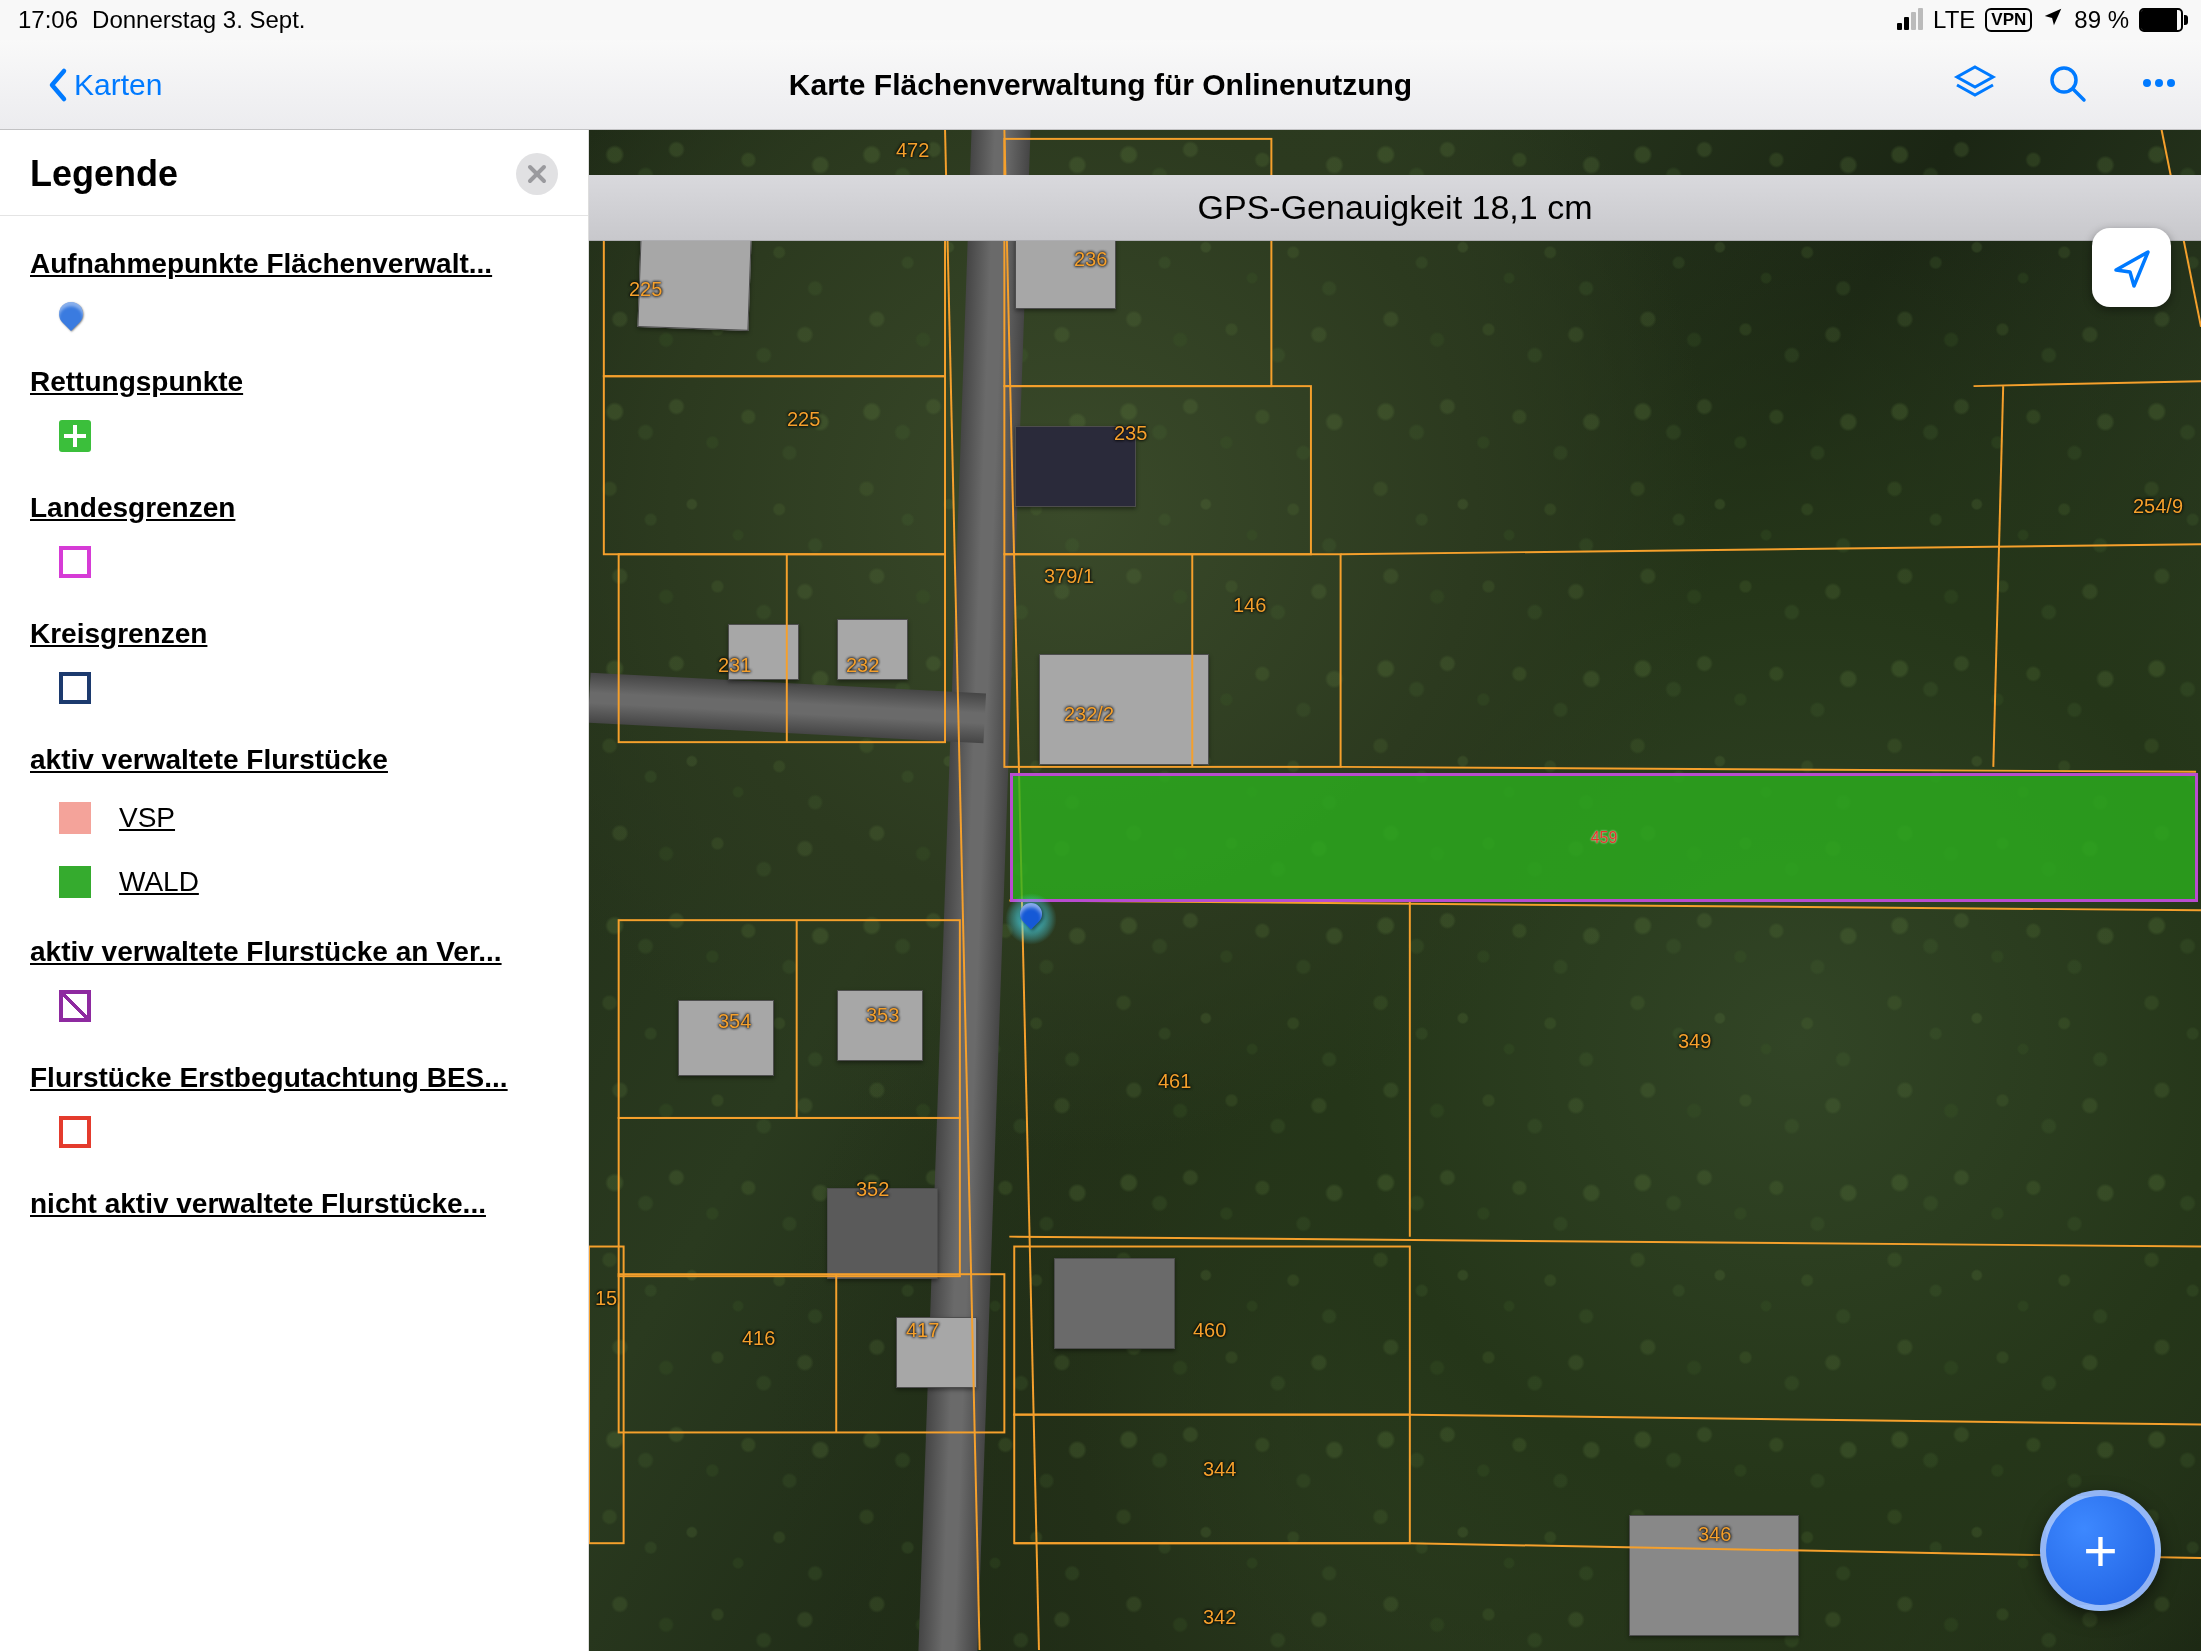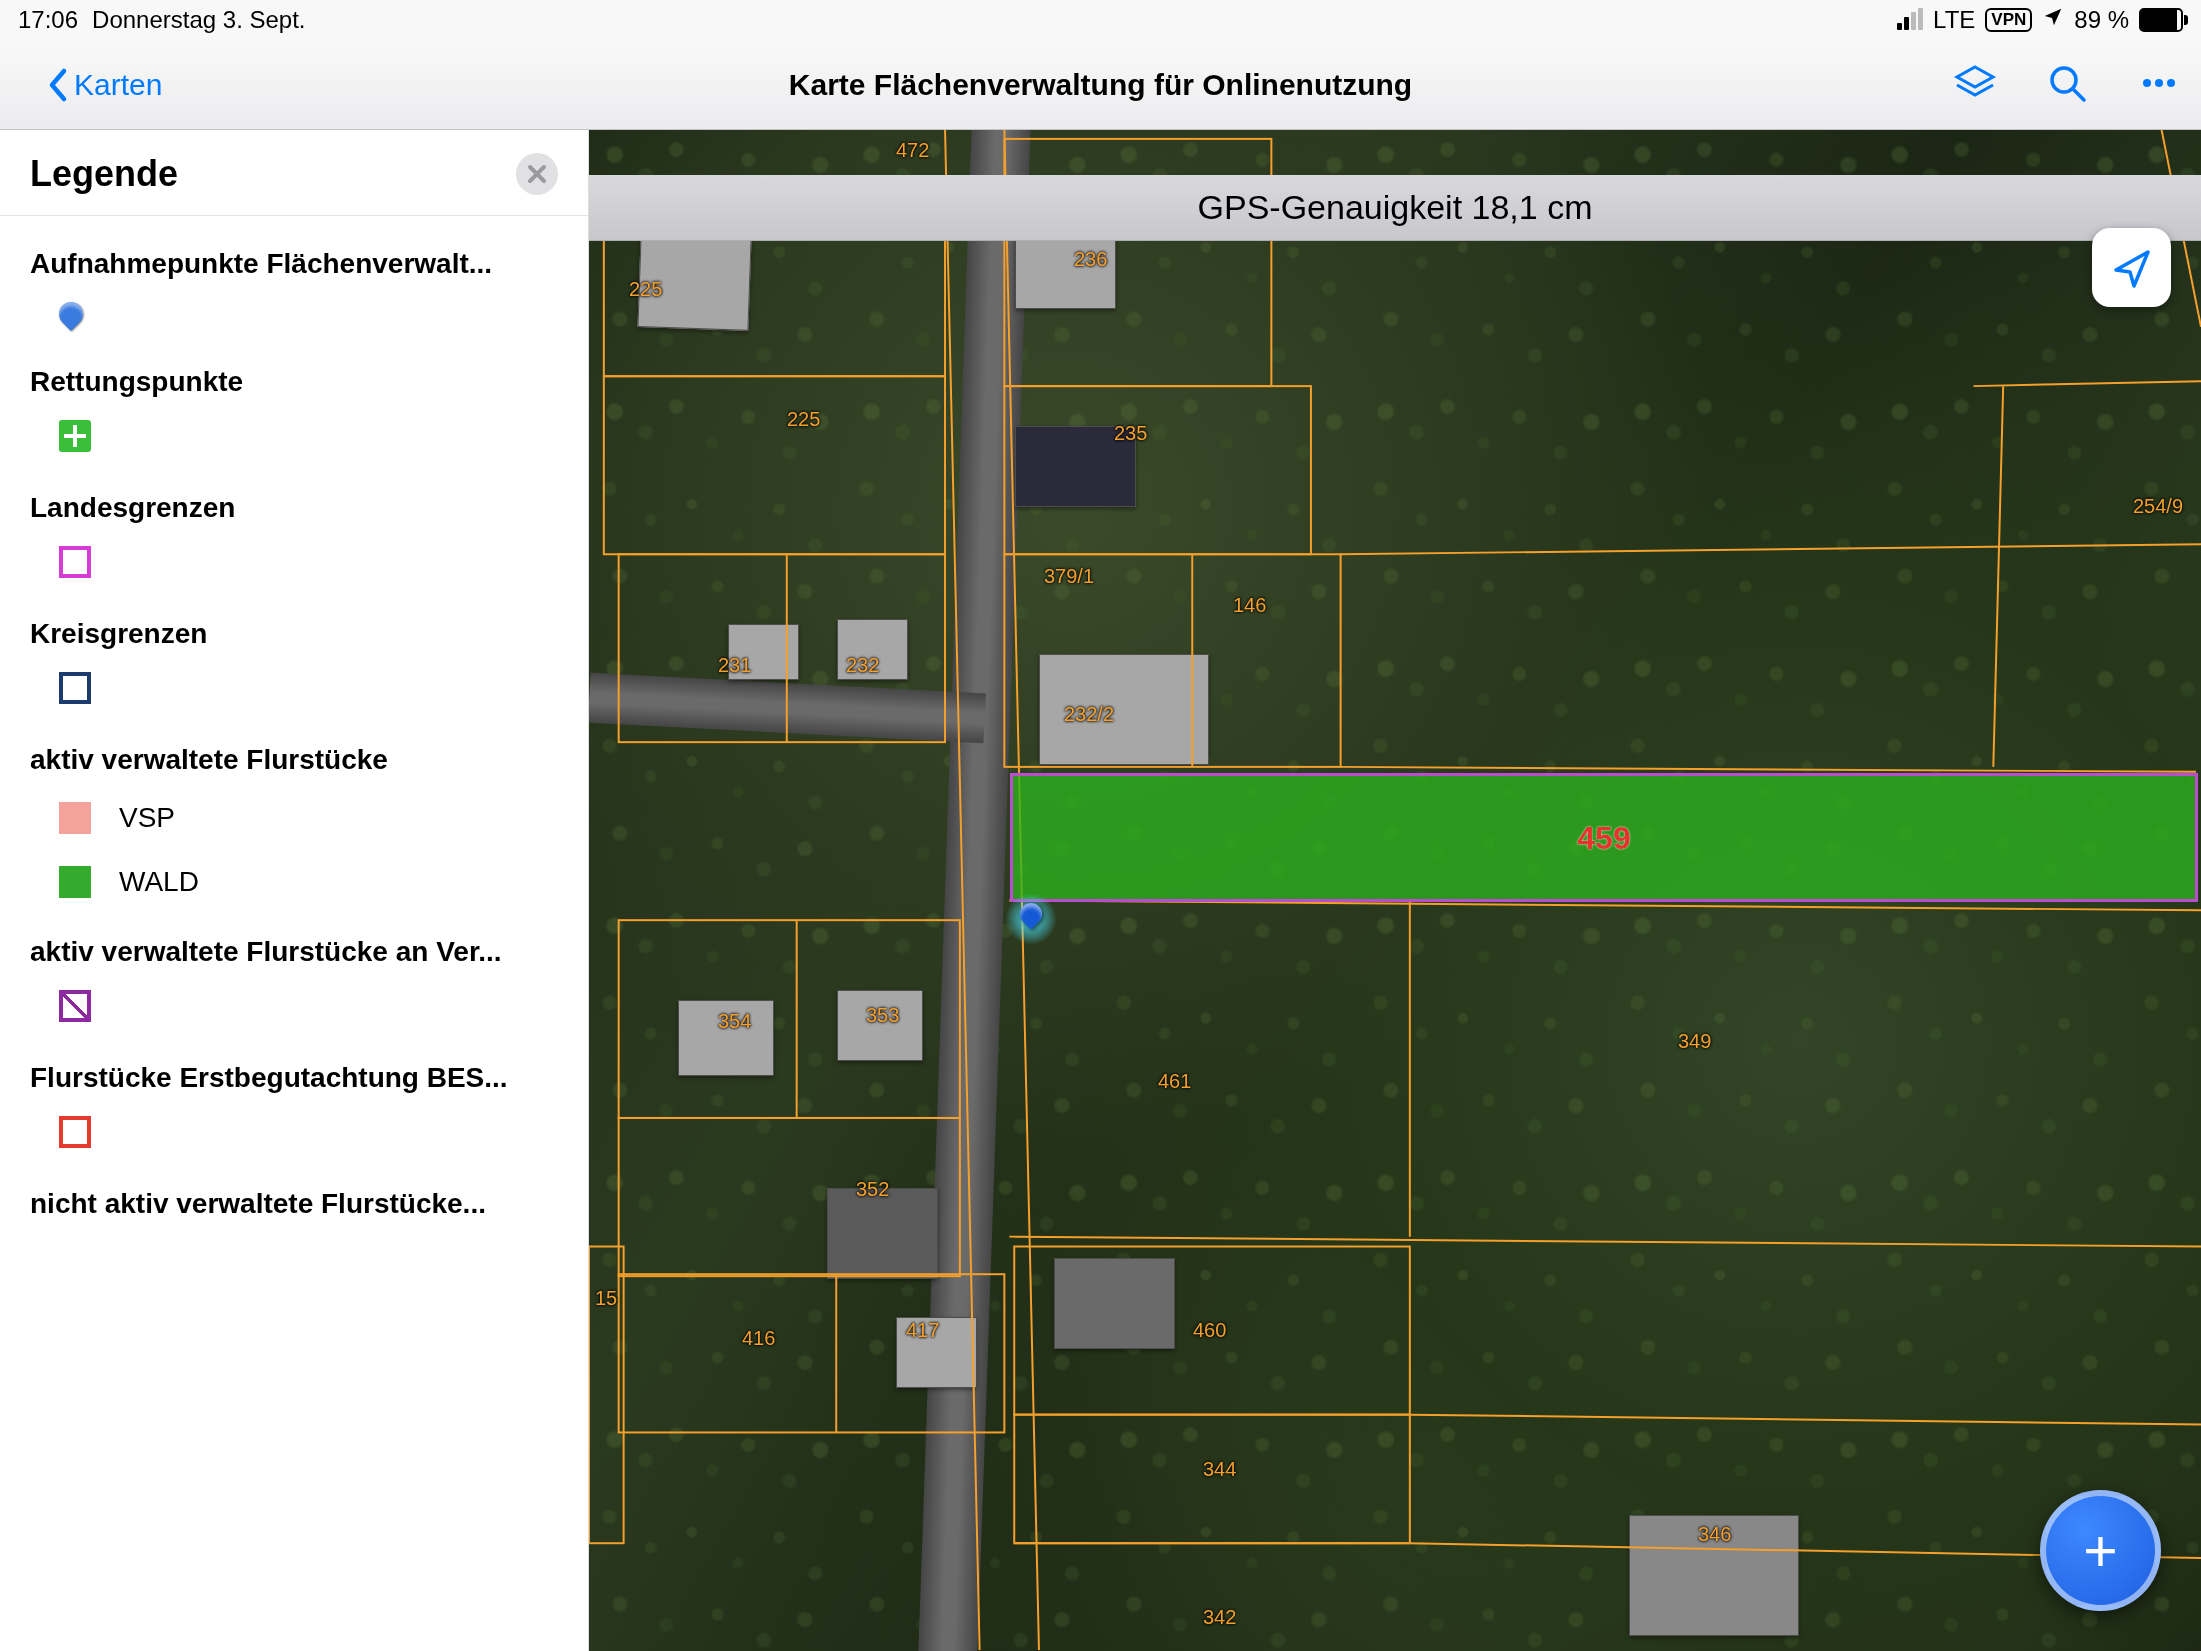--- a/index.html
+++ b/index.html
@@ -130,21 +130,21 @@
   }
   .close-circle {
     width: 42px; height: 42px;
     border-radius: 50%;
     background: #e1e1e3;
     color: #a8a8ac;
     display:flex; align-items:center; justify-content:center;
     font-size: 26px;
     cursor:pointer;
   }
-  .legend-body { flex:1; overflow-y:hidden; padding: 10px 0 0 0; }
+  .legend-body { flex:1; overflow-y:hidden; padding: 10px 0 0 0; text-decoration: underline; }
   .legend-section-label {
     font-size: 28px;
     font-weight: 600;
     padding: 22px 30px 10px 30px;
     color: #000;
     white-space: nowrap;
     overflow: hidden;
     text-overflow: ellipsis;
   }
   .legend-icon-row {
@@ -262,21 +262,21 @@
     position:absolute;
     left: 421px; top: 644px;
     width: 1188px; height: 129px;
     background: rgba(44,180,30,.78);
     border: 3px solid #b94ccf;
     box-sizing:border-box;
   }
   .parcel-highlight .lbl459 {
     position:absolute; left:50%; top:50%;
     transform:translate(-50%,-50%);
-    color:#e8322b; font-size:32px; font-weight:700;
+    color:#e8322b; font-size:16px; font-weight:400;
     text-shadow: 0 0 2px #fff;
   }
 
   
   .map-pin {
     position:absolute;
     left: 422px; top: 770px;
     width:40px; height:40px;
   }
   .map-pin .halo {

